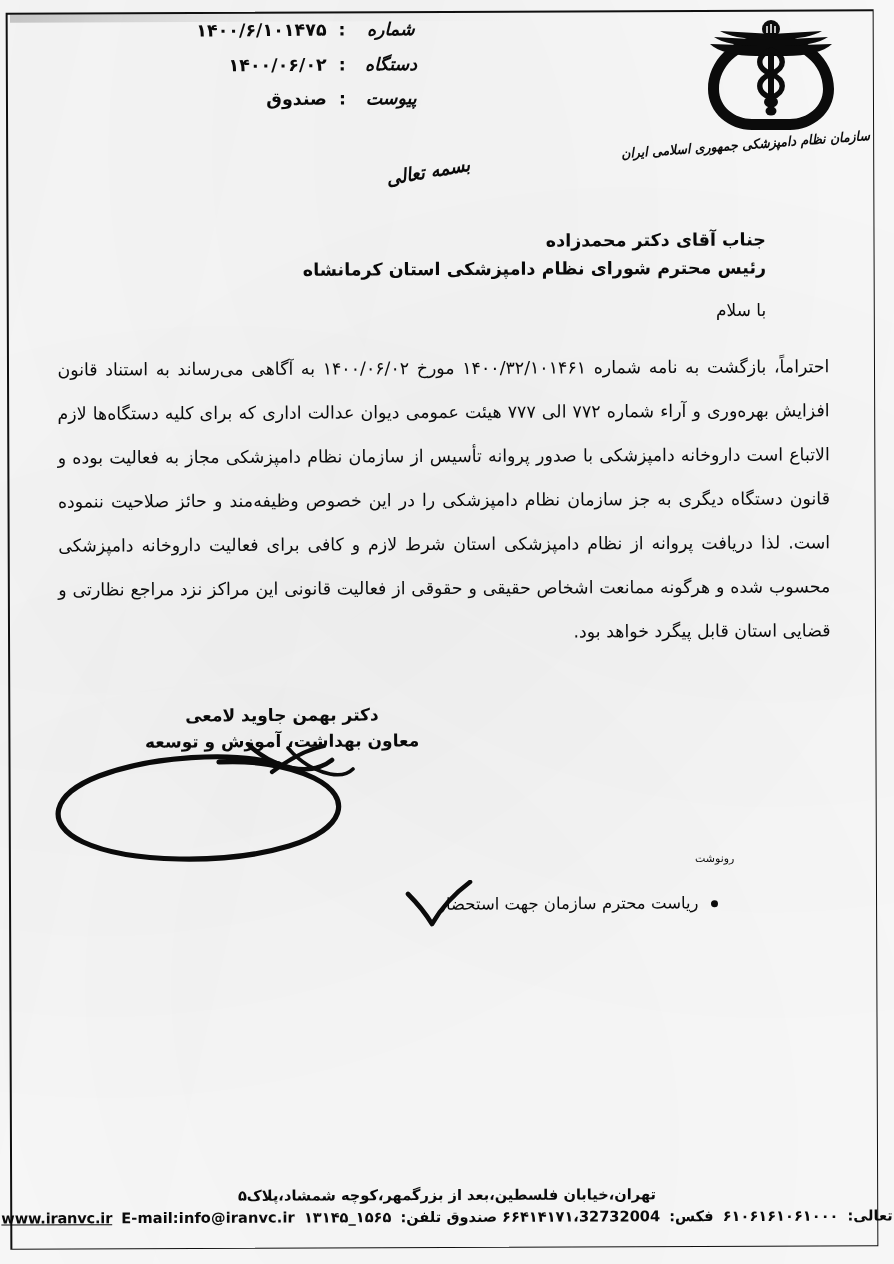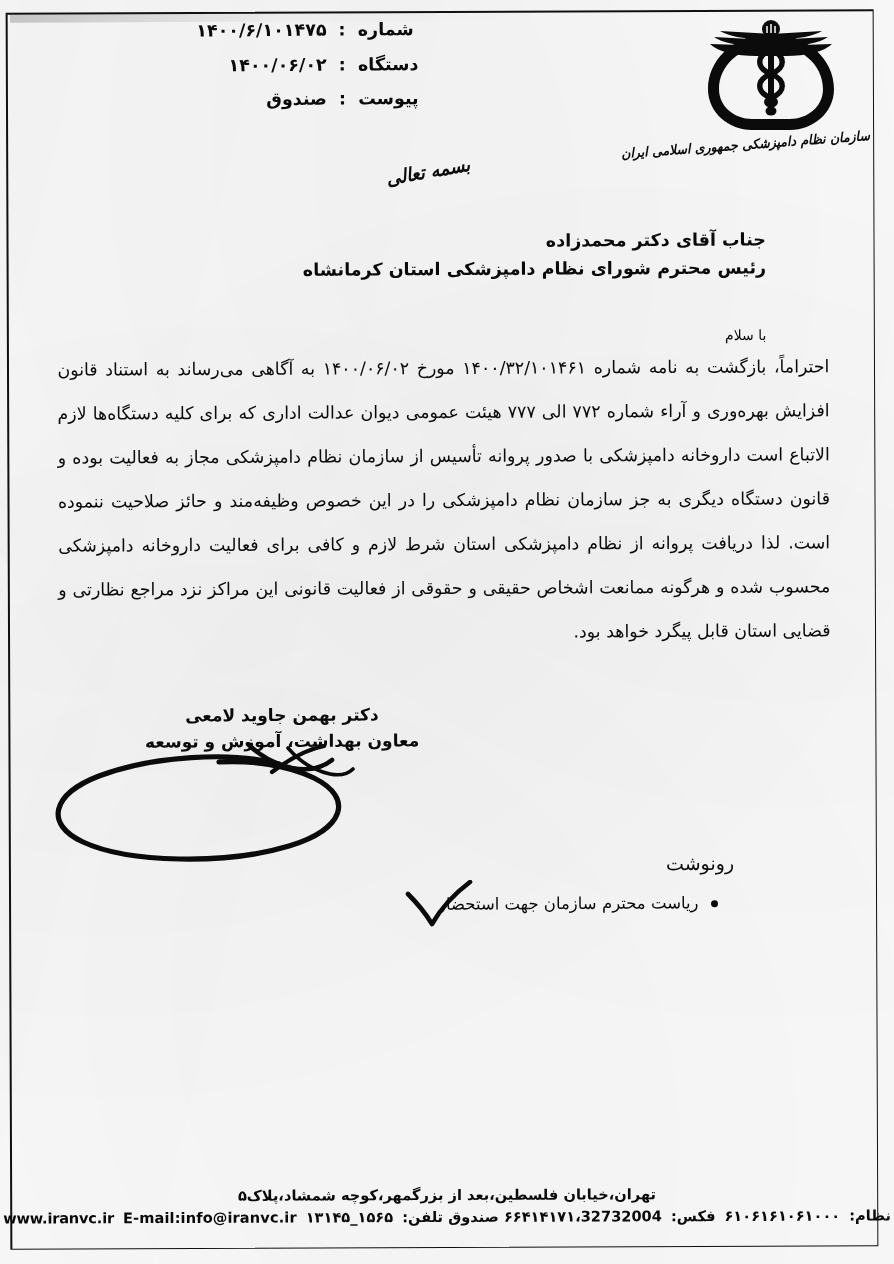--- a/index.html
+++ b/index.html
@@ -73,22 +73,23 @@
     gap: 10px;
     font-size: 17.5px;
     font-weight: 700;
     line-height: 1.0;
     margin-bottom: 17px;
     direction: rtl;
     letter-spacing: .2px;
   }
   .meta-label {
     min-width: 66px;
-    text-align: left;
-    white-space: nowrap;
+    text-align: center;
+    white-space: nowrap;
+    font-style: italic;
   }
   .meta-colon { margin: 0 2px; }
   .meta-value { white-space: nowrap; font-weight: 700; text-align: right; }
   .meta-row.attach .meta-value { letter-spacing: .5px; }
 
   
   #emblem {
     position: absolute;
     right: 24px;
     top: 16px;
@@ -134,24 +135,23 @@
     font-size: 17.5px;
     font-weight: 700;
     line-height: 1.58;
     letter-spacing: -.1px;
     white-space: nowrap;
   }
   #greeting {
     position: absolute;
     right: 128px;
     top: 300px;
-    font-size: 14px;
+    font-size: 17px;
     font-weight: 400;
     transform: rotate(-0.28deg);
-    margin-top: 27px;
   }
 
   
   #body-text {
     position: absolute;
     right: 64px;
     top: 360px;
     width: 772px;
     transform: rotate(-0.25deg);
   }
@@ -197,21 +197,21 @@
     width: 360px;
     height: 130px;
     pointer-events: none;
   }
 
   
   #copyto-title {
     position: absolute;
     right: 160px;
     top: 852px;
-    font-size: 19px;
+    font-size: 11px;
     font-weight: 400;
     transform: rotate(-0.3deg);
   }
   #copyto-list {
     position: absolute;
     right: 176px;
     top: 892px;
     transform: rotate(-0.3deg);
   }
   .copy-item {
@@ -253,20 +253,21 @@
     letter-spacing: .1px;
     white-space: nowrap;
   }
   .foot-line.contact {
     display: inline-flex;
     gap: 9px;
     align-items: baseline;
     direction: rtl;
   }
   .url {
+    text-decoration: underline;
     text-underline-offset: 1px;
     font-weight: 700;
     letter-spacing: -.2px;
   }
   .ltr { direction: ltr; unicode-bidi: isolate; }
 </style>
 </head>
 <body>
 
 <div id="page">
@@ -388,21 +389,21 @@
   </div>
   <span id="copy-check">
     <svg width="70" height="50" viewBox="0 0 70 50" aria-hidden="true">
       <path d="M4 14 C 14 24 22 34 28 44 C 36 30 50 14 66 2" fill="none" stroke="#0b0b0b" stroke-width="4.6" stroke-linecap="round" stroke-linejoin="round"></path>
     </svg>
   </span>
 
   <div id="footer">
     <div class="foot-line">تهران،خیابان فلسطین،بعد از بزرگمهر،کوچه شمشاد،پلاک۵</div>
     <div class="foot-line contact">
-      <span>نظام:</span>
+      <span>تعالی:</span>
       <span>۶۱۰۶۱۶۱۰۶۱۰۰۰</span>
       <span>فکس:</span>
       <span>۶۶۴۱۴۱۷۱،32732004</span>
     </div>
     <div class="foot-line contact">
       <span>صندوق تلفن:</span>
       <span>۱۵۶۵_۱۳۱۴۵</span>
       <span class="ltr">E-mail:info@iranvc.ir</span>
       <span class="ltr url">www.iranvc.ir</span>
     </div>

